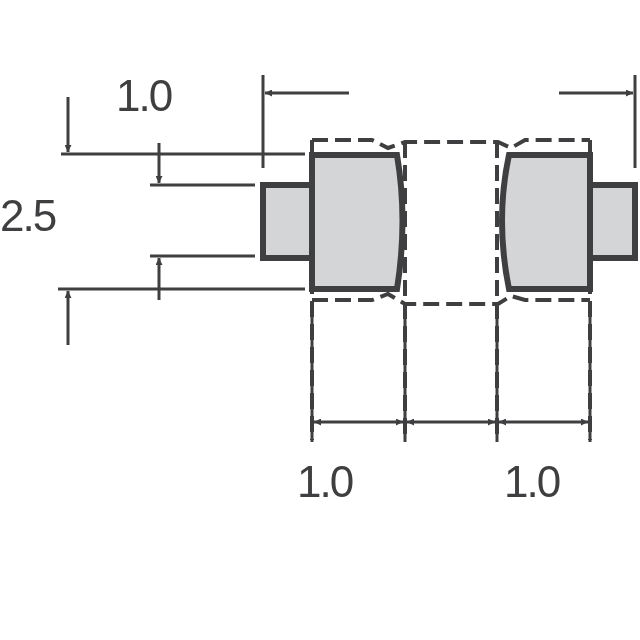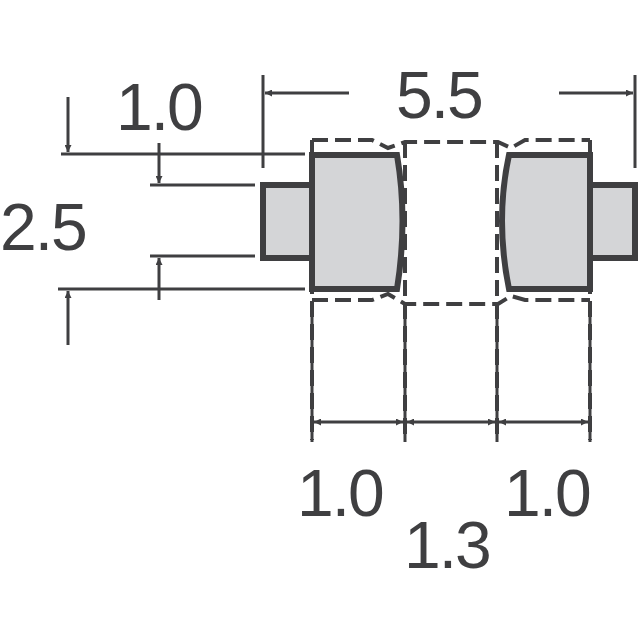--- a/index.html
+++ b/index.html
@@ -7,21 +7,21 @@
     #stage { position: relative; width: 640px; height: 640px; }
     svg { position: absolute; left: 0; top: 0; }
     .dim-label {
       position: absolute;
       font-family: "Liberation Sans", sans-serif;
       color: #3f3f41;
       line-height: 1;
       letter-spacing: -2px;
       white-space: nowrap;
     }
-    .lbl-lg { font-size: 66px; }
+    .lbl-lg { font-size: 44px; }
   </style>
 </head>
 <body>
 
 <div id="stage">
   <svg width="640" height="640" viewBox="0 0 640 640">
     <defs>
       <marker id="ah" viewBox="0 0 10 10" refX="10" refY="5" markerWidth="7" markerHeight="7" orient="auto-start-reverse" markerUnits="userSpaceOnUse">
         <path d="M0,0 L10,5 L0,10 z" fill="#3f3f41"></path>
       </marker>
@@ -77,19 +77,17 @@
     <g stroke="#3f3f41" stroke-width="3">
       <line x1="358" y1="422" x2="314" y2="422" marker-end="url(#ah)"></line>
       <line x1="358" y1="422" x2="403" y2="422" marker-end="url(#ah)"></line>
       <line x1="451" y1="422" x2="407" y2="422" marker-end="url(#ah)"></line>
       <line x1="451" y1="422" x2="495" y2="422" marker-end="url(#ah)"></line>
       <line x1="543" y1="422" x2="499" y2="422" marker-end="url(#ah)"></line>
       <line x1="543" y1="422" x2="588" y2="422" marker-end="url(#ah)"></line>
     </g>
   </svg>
 
-  <div class="dim-label lbl-lg" style="left:396px; top:62px;">5.5</div>
   <div class="dim-label lbl-lg" style="left:116px; top:74px;">1.0</div>
   <div class="dim-label lbl-lg" style="left:0px; top:194px;">2.5</div>
   <div class="dim-label lbl-lg" style="left:297px; top:460px;">1.0</div>
-  <div class="dim-label lbl-lg" style="left:404px; top:512px;">1.3</div>
   <div class="dim-label lbl-lg" style="left:504px; top:460px;">1.0</div>
 </div>
 
 </body></html>

